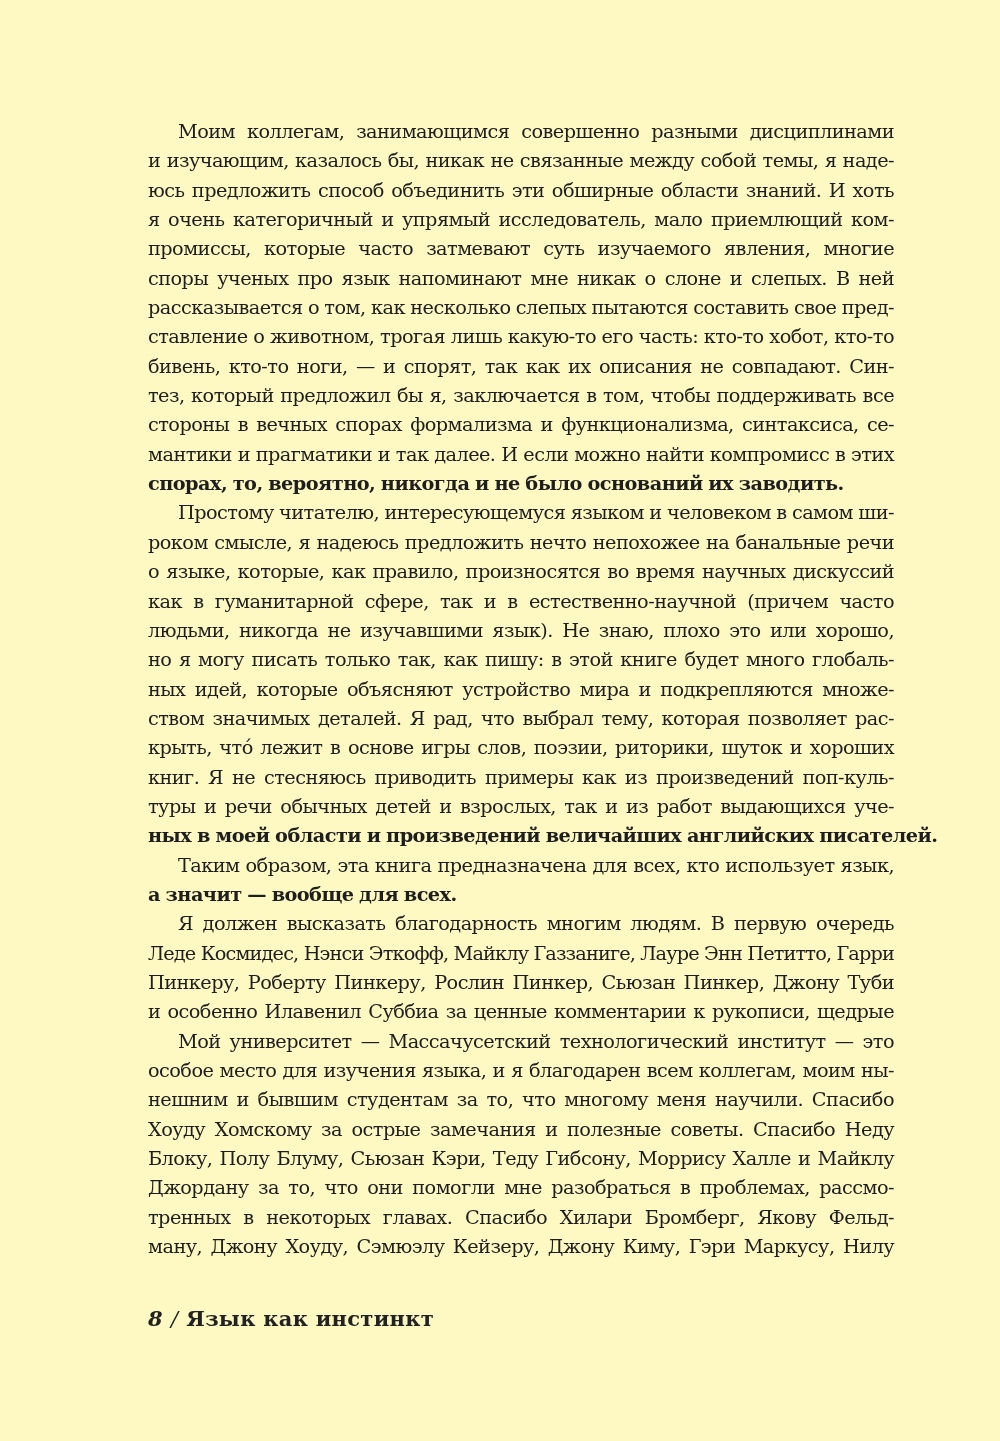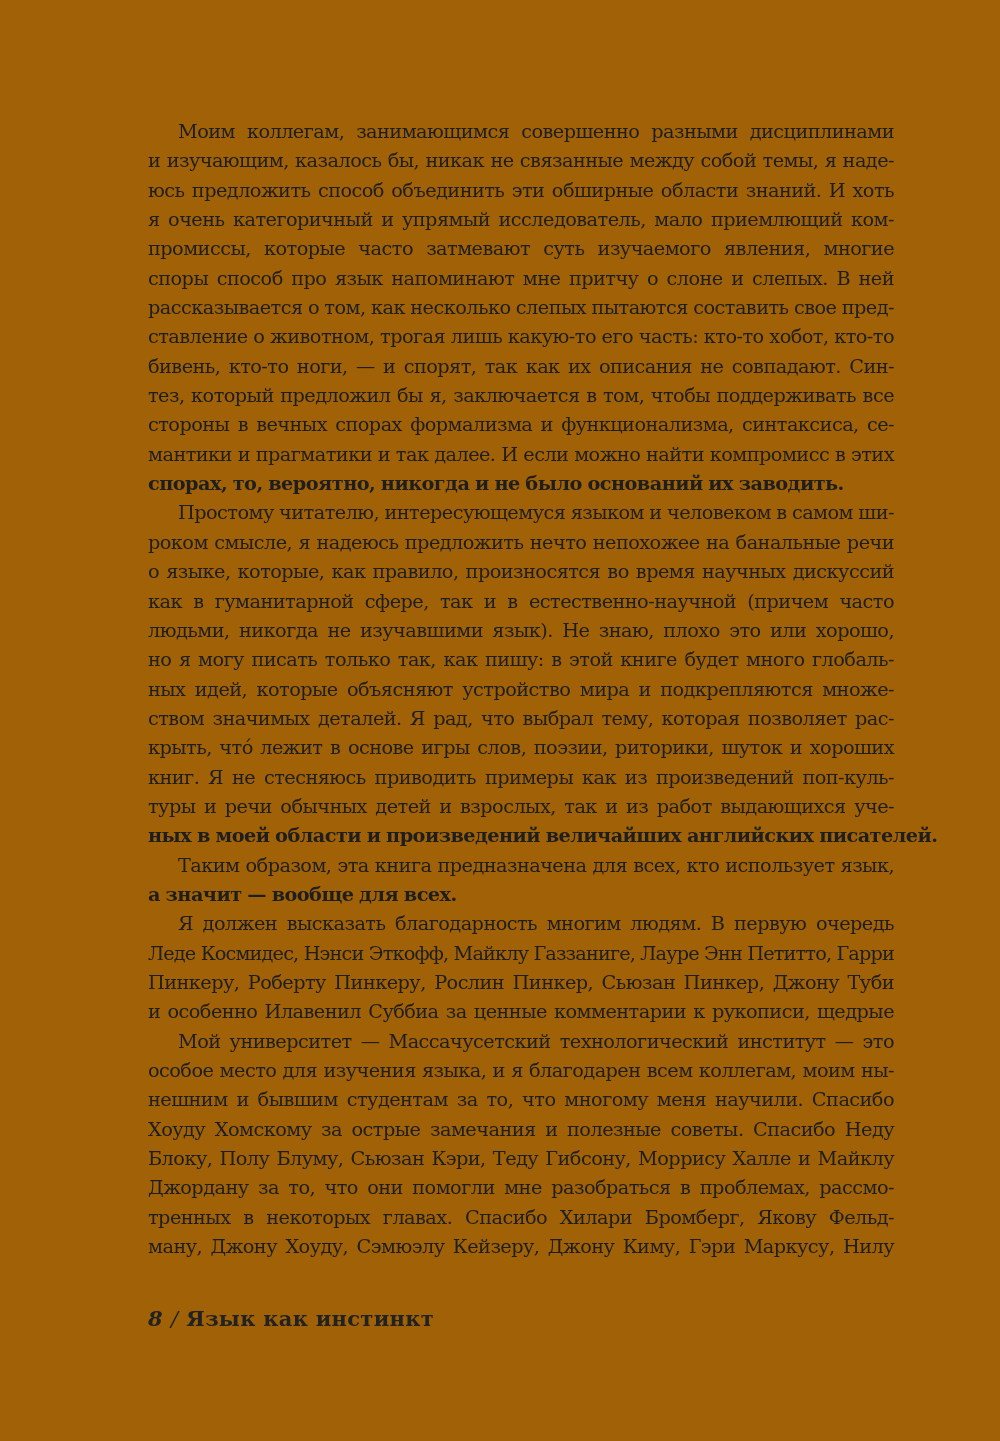--- a/index.html
+++ b/index.html
@@ -12,21 +12,21 @@
       height: 1441px;
       position: relative;
       overflow: hidden;
       color: #1e1e1e;
     }
     .page {
       position: absolute;
       left: 0; top: 0;
       width: 1000px;
       height: 1441px;
-      background: #a16207;
+      background: #fef9c3;
     }
     .text-block {
       position: absolute;
       left: 148px;
       top: 117px;
       width: 746px;
       font-family: "DejaVu Serif", "Liberation Serif", serif;
       font-size: 19.3px;
       letter-spacing: -0.55px;
       word-spacing: -0.5px;
@@ -70,21 +70,21 @@
 <body>
 
 <div class="page">
   <div class="text-block" id="text-block">
       <div class="paragraph">
         <span class="line indent">Моим коллегам, занимающимся совершенно разными дисциплинами</span>
         <span class="line">и изучающим, казалось бы, никак не связанные между собой темы, я наде-</span>
         <span class="line">юсь предложить способ объединить эти обширные области знаний. И хоть</span>
         <span class="line">я очень категоричный и упрямый исследователь, мало приемлющий ком-</span>
         <span class="line">промиссы, которые часто затмевают суть изучаемого явления, многие</span>
-        <span class="line">споры способ про язык напоминают мне притчу о слоне и слепых. В ней</span>
+        <span class="line">споры ученых про язык напоминают мне никак о слоне и слепых. В ней</span>
         <span class="line">рассказывается о том, как несколько слепых пытаются составить свое пред-</span>
         <span class="line">ставление о животном, трогая лишь какую-то его часть: кто-то хобот, кто-то</span>
         <span class="line">бивень, кто-то ноги, — и спорят, так как их описания не совпадают. Син-</span>
         <span class="line">тез, который предложил бы я, заключается в том, чтобы поддерживать все</span>
         <span class="line">стороны в вечных спорах формализма и функционализма, синтаксиса, се-</span>
         <span class="line">мантики и прагматики и так далее. И если можно найти компромисс в этих</span>
         <span class="line last">спорах, то, вероятно, никогда и не было оснований их заводить.</span>
       </div>
       <div class="paragraph">
         <span class="line indent">Простому читателю, интересующемуся языком и человеком в самом ши-</span>

